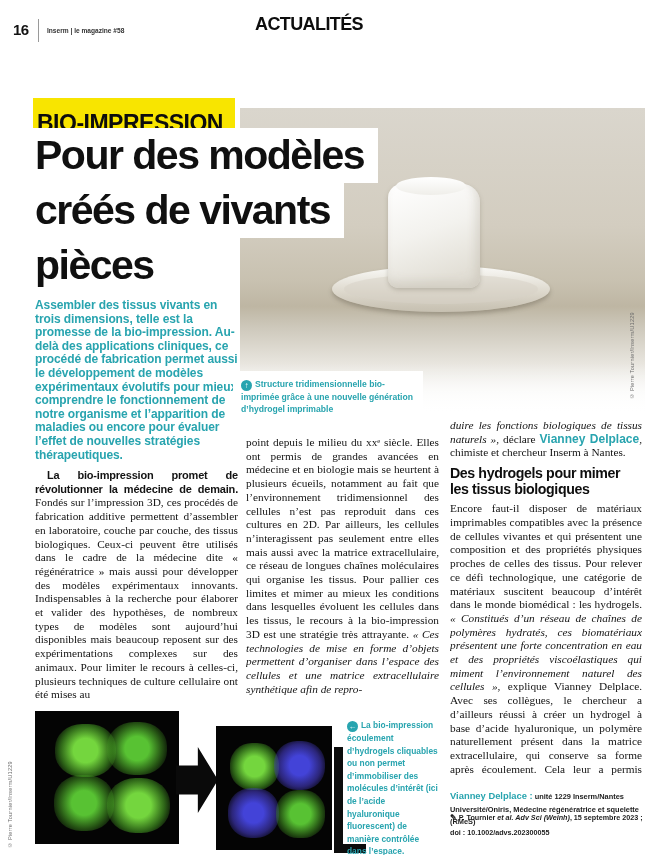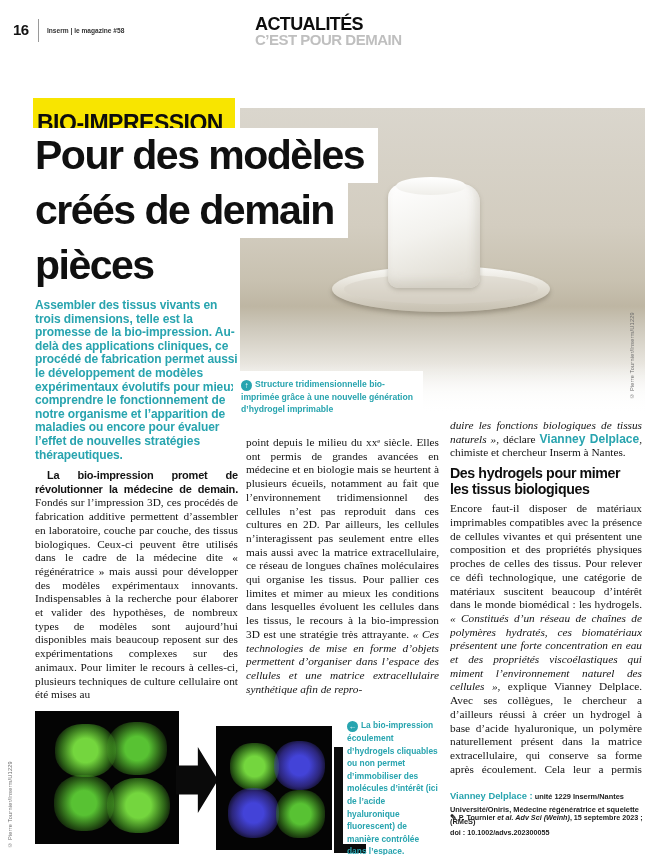--- a/index.html
+++ b/index.html
@@ -92,33 +92,32 @@
 </style>
 </head>
 <body>
 
 <div class="page">
 
   <div class="page-number">16</div>
   <div class="header-divider"></div>
   <div class="magazine-name">Inserm | le magazine #58</div>
   <div class="section-title">ACTUALITÉS</div>
-  <div class="section-sub">C’EST POUR DEMAIN</div>
 
   <div class="photo">
     <div class="dish"></div>
     <div class="dish-rim"></div>
     <div class="gel"></div>
     <div class="photo-fade"></div>
   </div>
   <div class="credit-v credit-photo">© Pierre Tournier/Inserm/U1229</div>
 
   <div class="kicker">BIO-IMPRESSION</div>
   <div class="title-line tl1">Pour des modèles</div>
-  <div class="title-line tl2">créés de demain</div>
+  <div class="title-line tl2">créés de vivants</div>
   <div class="title-line tl3">pièces</div>
 
   <div class="photo-caption"><span class="cap-icon">↑</span><span>Structure tridimensionnelle bio-imprimée grâce à une nouvelle génération d’hydrogel imprimable</span></div>
 
   <div class="intro">Assembler des tissus vivants en trois dimensions, telle est la promesse de la bio-impression. Au-delà des applications cliniques, ce procédé de fabrication permet aussi le développement de modèles expérimentaux évolutifs pour mieux comprendre le fonctionnement de notre organisme et l’apparition de maladies ou encore pour évaluer l’effet de nouvelles stratégies thérapeutiques.</div>
 
   <div class="body-col col1"><span class="lead">La bio-impression promet de révolutionner la médecine de demain.</span><span> Fondés sur l’impression 3D, ces procédés de fabrication additive permettent d’assembler en laboratoire, couche par couche, des tissus biologiques. Ceux-ci peuvent être utilisés dans le cadre de la médecine dite « régénératrice » mais aussi pour développer des modèles expérimentaux innovants. Indispensables à la recherche pour élaborer et valider des hypothèses, de nombreux types de modèles sont aujourd’hui disponibles mais beaucoup reposent sur des expérimentations complexes sur des animaux. Pour limiter le recours à celles-ci, plusieurs techniques de culture cellulaire ont été mises au</span></div>
 
   <div class="body-col col2"><span>point depuis le milieu du xxᵉ siècle. Elles ont permis de grandes avancées en médecine et en biologie mais se heurtent à plusieurs écueils, notamment au fait que l’environnement tridimensionnel des cellules n’est pas reproduit dans ces cultures en 2D. Par ailleurs, les cellules n’interagissent pas seulement entre elles mais aussi avec la matrice extracellulaire, ce réseau de longues chaînes moléculaires qui organise les tissus. Pour pallier ces limites et mimer au mieux les conditions dans lesquelles évoluent les cellules dans les tissus, le recours à la bio-impression 3D est une stratégie très attrayante. </span><span class="qi">« Ces technologies de mise en forme d’objets permettent d’organiser dans l’espace des cellules et une matrice extracellulaire synthétique afin de repro-</span></div>
 

